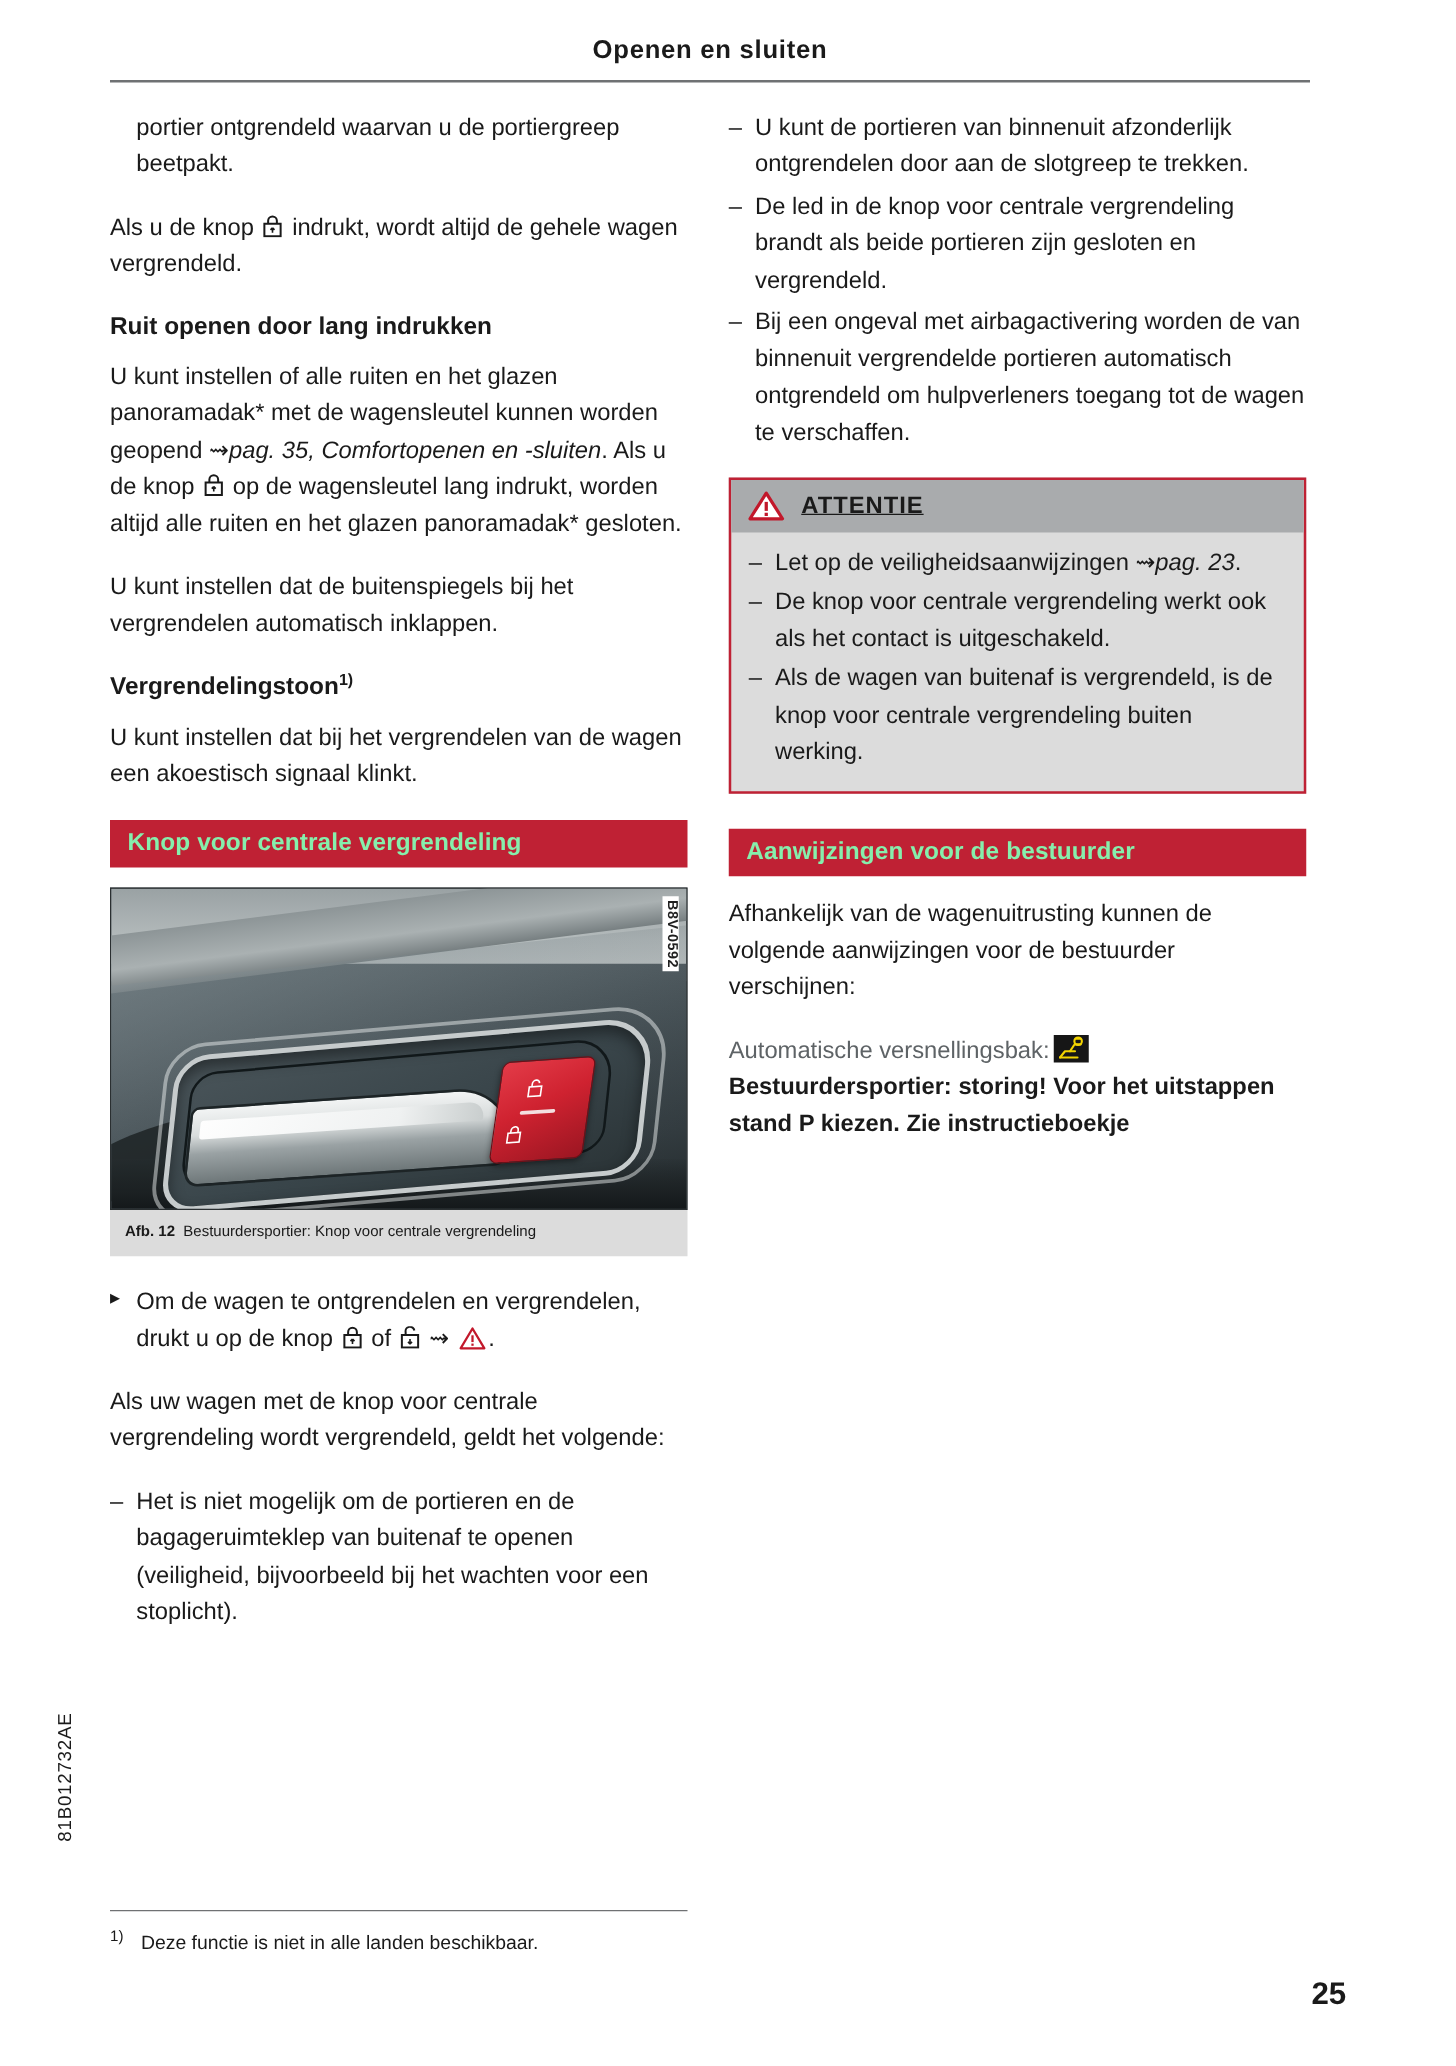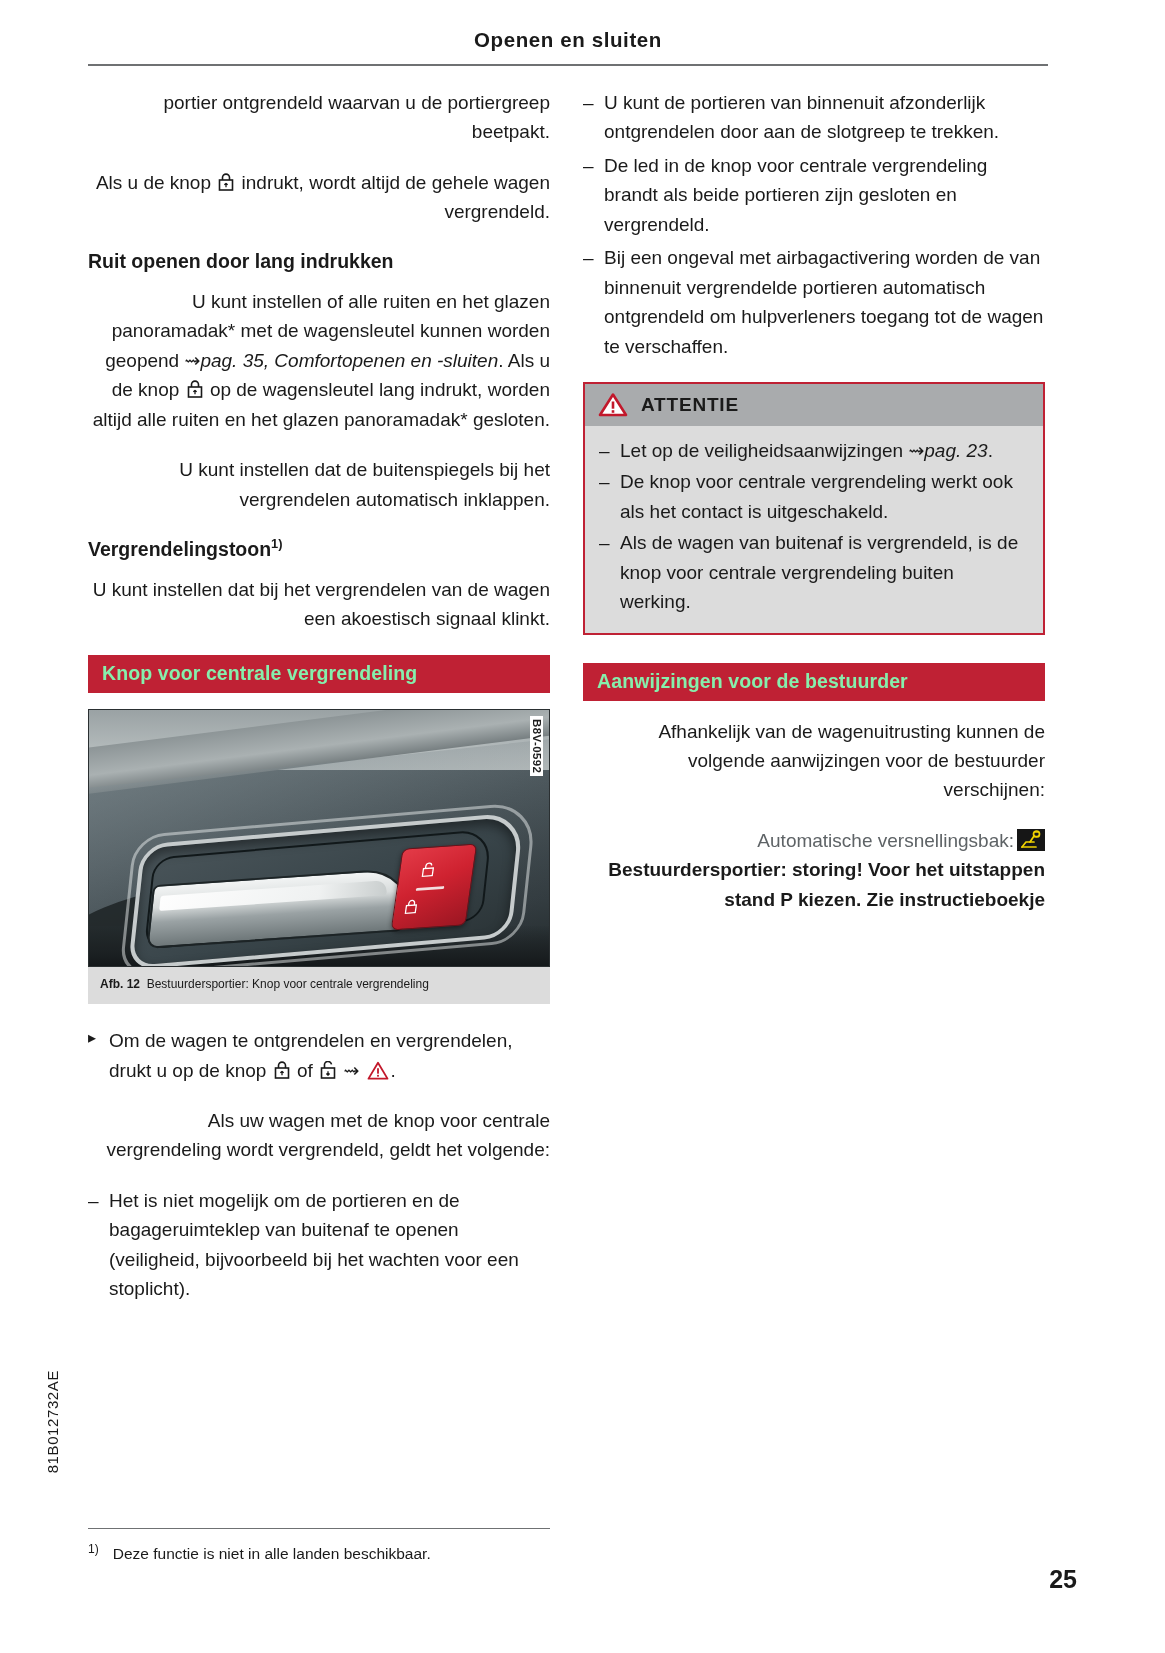--- a/index.html
+++ b/index.html
@@ -49,21 +49,20 @@
     width: 462px;
   }
   .col-left  { left: 88px; }
   .col-right { left: 583px; }
 
   p, .blk {
     margin: 0 0 21px 0;
     font-size: 19px;
     line-height: 1.55;
     color: #1a1a1a;
-    text-align: right;
   }
   p.tight { margin-bottom: 19px; }
 
   .cont-indent {
     padding-left: 21px;
   }
 
   h3.sub {
     margin: 0 0 12px 0;
     font-size: 19.5px;
@@ -274,20 +273,21 @@
     display: flex;
     align-items: center;
     padding: 8px 0 8px 13px;
     gap: 13px;
   }
   .warnbox-title {
     font-size: 19px;
     font-weight: bold;
     letter-spacing: 0.8px;
     color: #1a1a1a;
+    text-decoration: underline;
   }
   .warnbox-body {
     padding: 10px 16px 14px 14px;
   }
   .warnbox-body .dash-item {
     margin-bottom: 2px;
   }
   .warn-tri { display: inline-block; width: 30px; height: 26px; }
 
   
@@ -344,21 +344,21 @@
     transform: rotate(180deg);
     font-size: 15px;
     letter-spacing: 0.6px;
     color: #1a1a1a;
   }
 
   
   .pageno {
     position: absolute;
     right: 88px;
-    bottom: 59px;
+    bottom: 43px;
     font-size: 25px;
     font-weight: bold;
     color: #1a1a1a;
   }
 </style>
 </head>
 <body>
 
 <div class="page">
 

